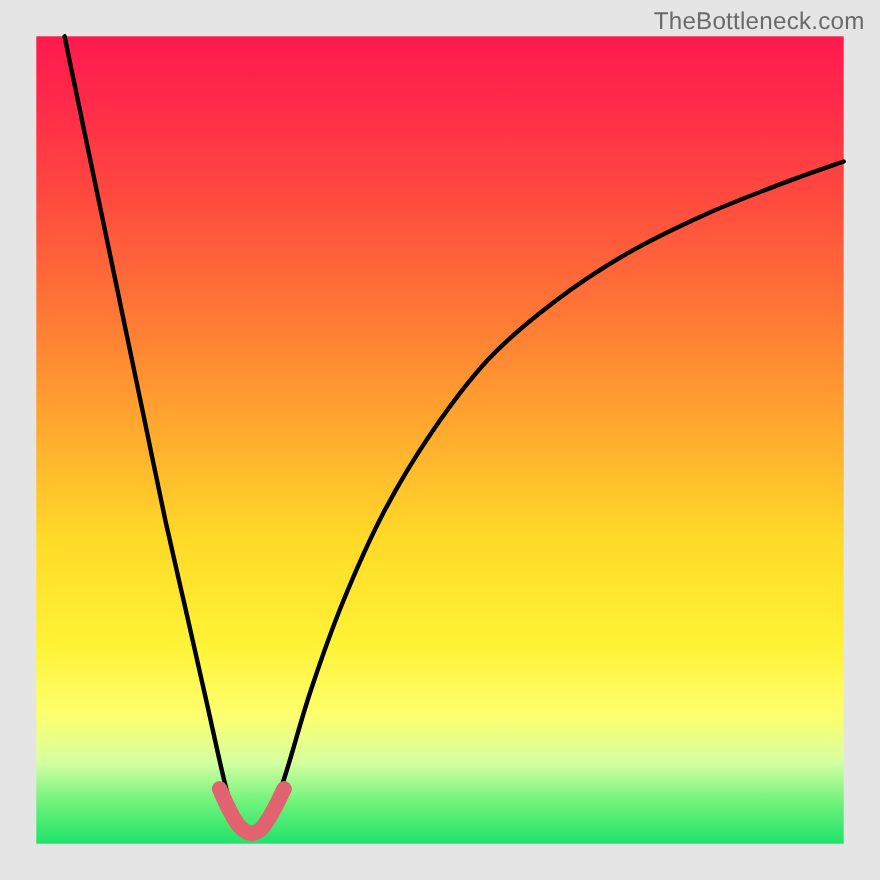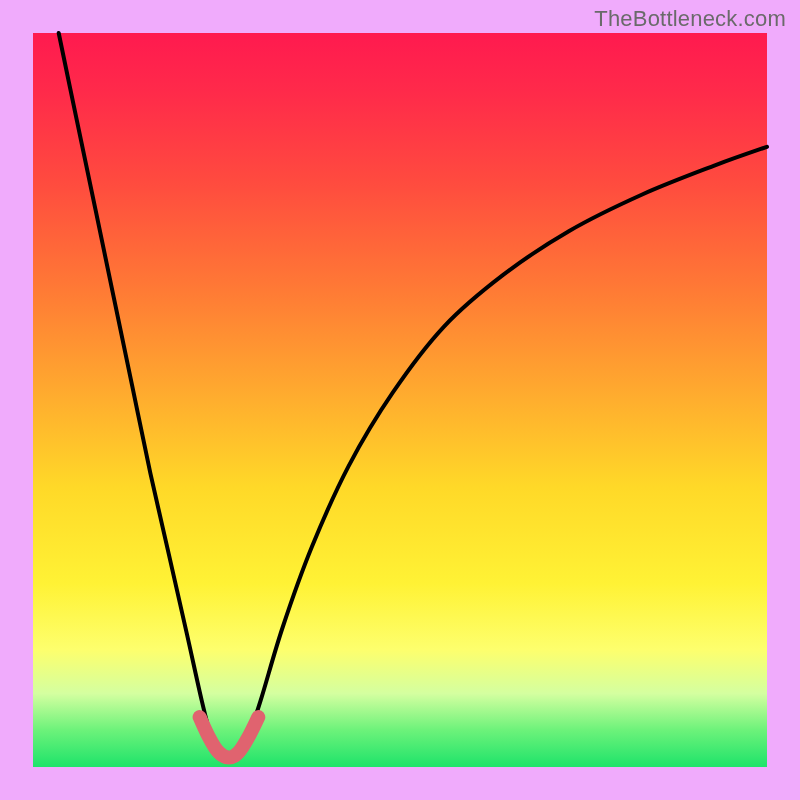--- a/index.html
+++ b/index.html
@@ -10,21 +10,21 @@
     background: #000;
     overflow: hidden;
     font-family: Arial, Helvetica, sans-serif;
   }
   .frame {
     position: absolute;
     left: 0;
     top: 0;
     width: 800px;
     height: 800px;
-    background: #f0abfc;
+    background: #e5e5e5;
   }
   .plot-area {
     position: absolute;
     left: 33px;
     top: 33px;
     width: 734px;
     height: 734px;
     
     background: linear-gradient(to bottom,
       #ff1a4f 0%,

